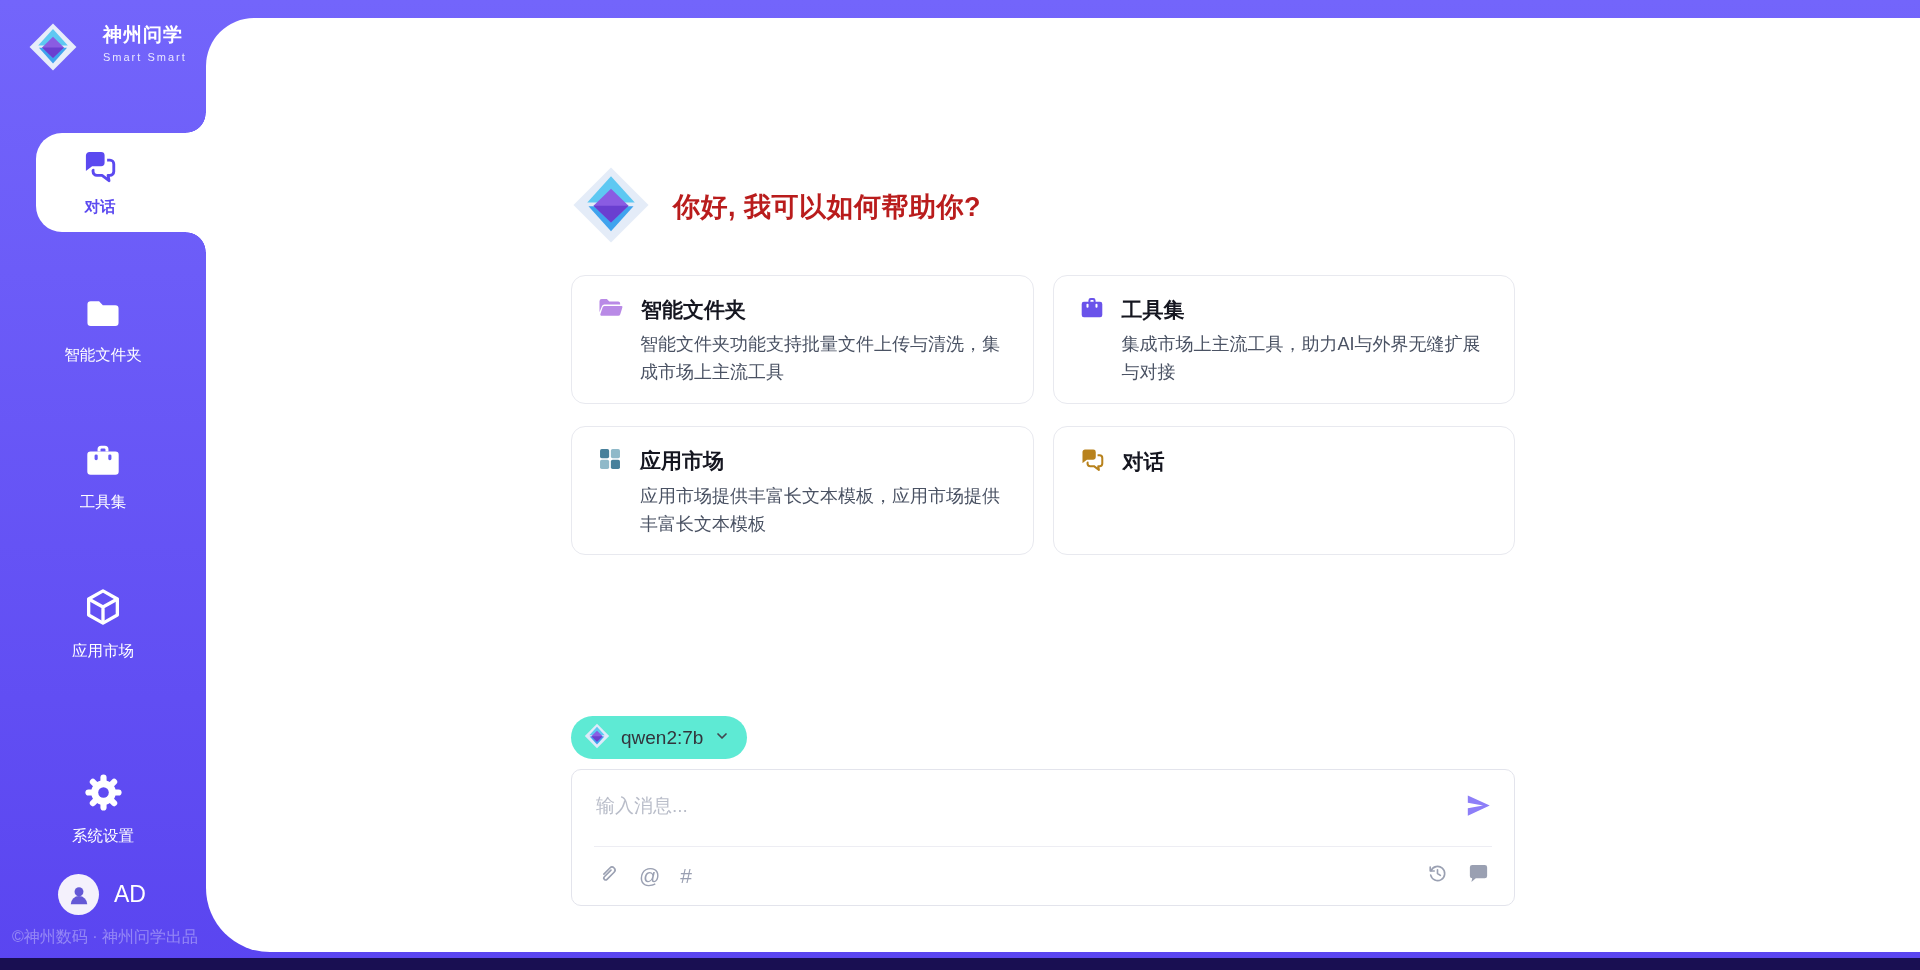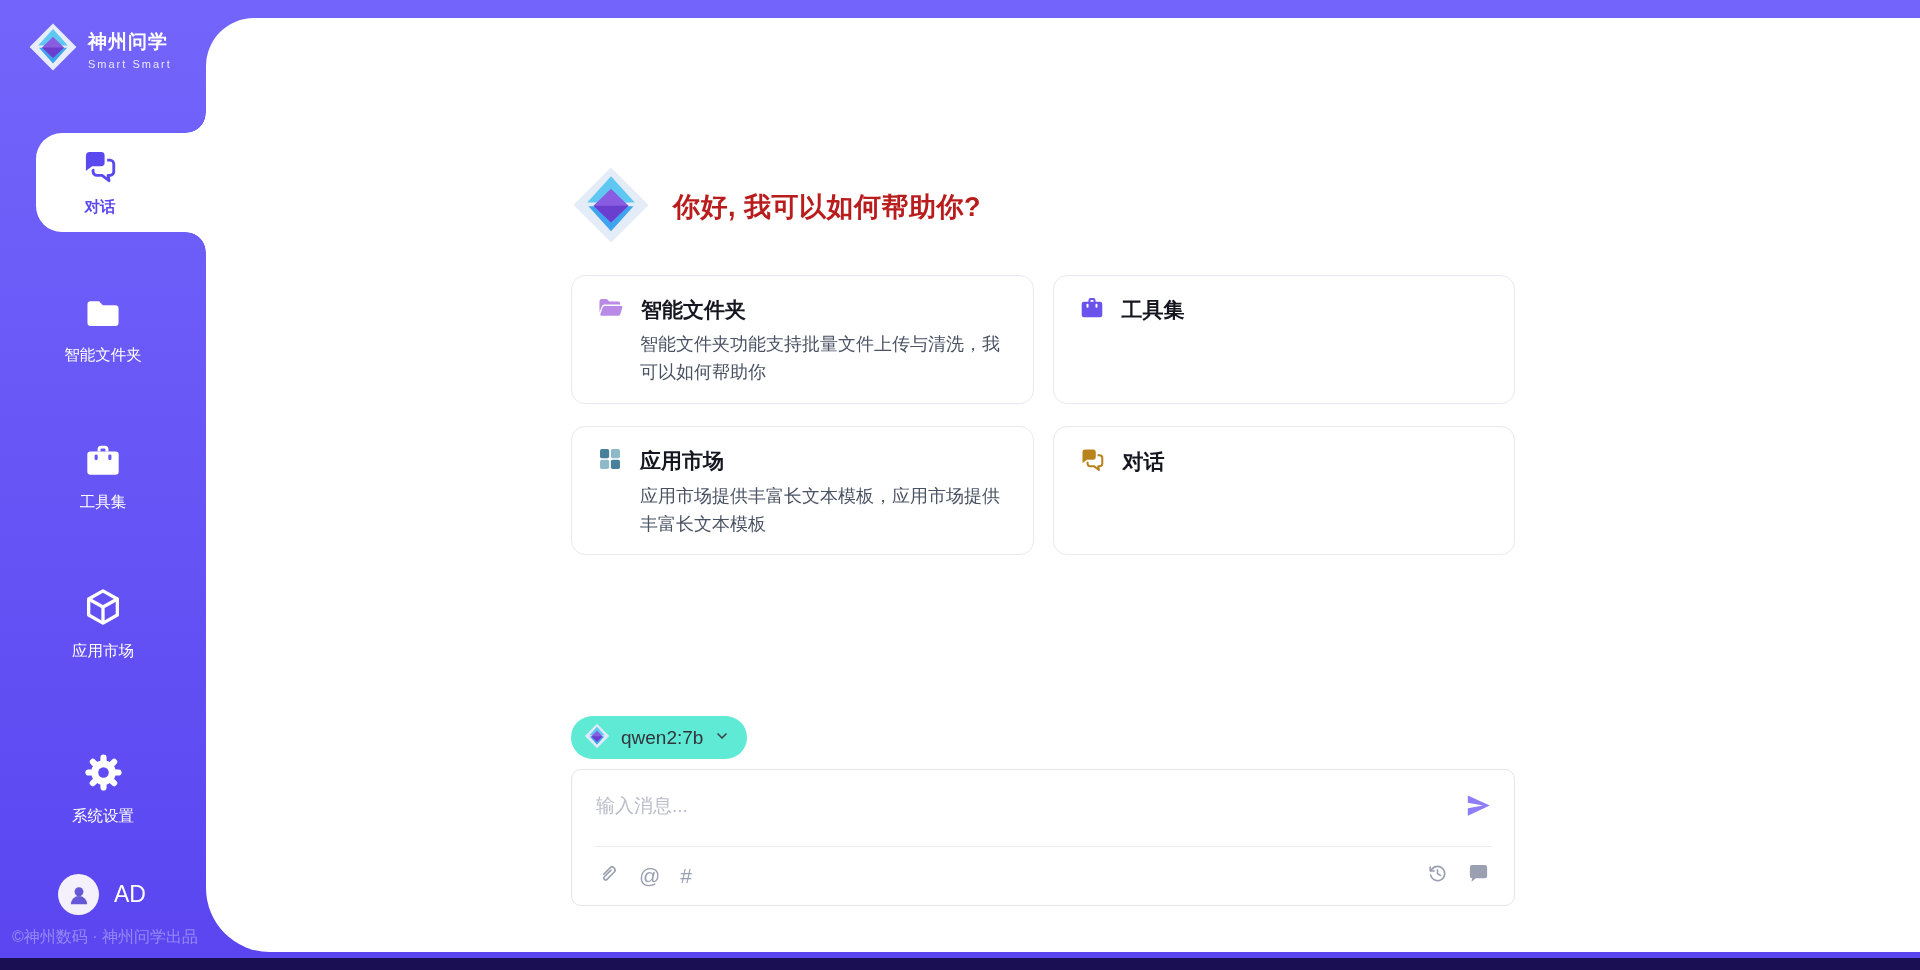--- a/index.html
+++ b/index.html
@@ -10,21 +10,21 @@
     font-family:"Liberation Sans","DejaVu Sans",sans-serif;
   }
   .bottom-strip{ position:absolute; left:0; right:0; bottom:0; height:12px; background:#190f52; z-index:5;}
   
   .panel{
     position:absolute; left:206px; top:18px; right:0; bottom:18px;
     background:#fff; border-radius:48px 0 0 64px; z-index:2;
   }
   
   .sidebar{ position:absolute; left:0; top:0; width:206px; height:100%; z-index:3; }
-  .logo-row{ position:absolute; left:28px; top:22px; display:flex; align-items:center; gap:10px; }
+  .logo-row{ position:absolute; left:28px; top:22px; display:flex; align-items:flex-start; gap:25px; }
   .logo-row .brand-name{ color:#fff; font-size:19px; font-weight:700; letter-spacing:1px; }
   .logo-row .brand-sub{ color:#e9e7ff; font-size:11px; letter-spacing:2px; margin-top:3px; }
   .nav-tab-active{
     position:absolute; left:36px; top:133px; width:170px; height:99px;
     background:#fff; border-radius:26px 0 0 26px;
     display:flex; flex-direction:column; align-items:center; justify-content:center; gap:8px;
     color:#5b49f0;
   }
   .nav-tab-active .flare-top, .nav-tab-active .flare-bottom{
     content:''; position:absolute; right:0; width:20px; height:20px;
@@ -35,21 +35,21 @@
   .nav-tab-active .nav-ic{ margin-right:42px; }
   .nav-item{
     position:absolute; left:0; width:206px;
     display:flex; flex-direction:column; align-items:center; gap:9px;
     color:#fff; cursor:pointer;
   }
   .nav-item .nav-label{ font-size:15.5px; }
   .nav-item-folder{ top:296px; }
   .nav-item-tools{ top:441px; }
   .nav-item-market{ top:586px; }
-  .nav-item-settings{ top:752px; }
+  .nav-item-settings{ top:772px; }
   .user-row{ position:absolute; left:58px; top:874px; display:flex; align-items:center; gap:15px; }
   .avatar-circle{ width:41px; height:41px; border-radius:50%; background:#f4f1fc; display:flex; align-items:center; justify-content:center; }
   .user-initials{ color:#fff; font-size:23px; }
   .sidebar-footer{ position:absolute; left:12px; top:927px; color:rgba(255,255,255,.35); font-size:16px; z-index:4; }
   
   .content{ position:absolute; left:365px; top:0; width:944px; height:100%; }
   .greeting{ position:absolute; top:147px; left:0; display:flex; align-items:center; gap:22px; }
   .greeting .hello{ font-size:27px; font-weight:700; color:#b91c1c; letter-spacing:.5px; }
   .cards{
     position:absolute; top:257px; left:0; width:944px;
@@ -206,35 +206,36 @@
         <div class="card">
           <div class="card-head">
             <span class="ic">
               <svg width="27" height="25" viewBox="0 0 24 22" fill="#b98ae6">
                 <path d="M2.2 5.4 a2 2 0 0 1 2 -2 h4.6 l2.1 2.2 h7.9 a1.8 1.8 0 0 1 1.8 1.8 v.9 H6.6 a2.5 2.5 0 0 0 -2.35 1.7 L2.2 15.3 z"></path>
                 <path d="M6.9 9.6 h14.7 a1 1 0 0 1 .95 1.3 l-1.85 6.1 a2 2 0 0 1 -1.9 1.4 H4.4 a1.4 1.4 0 0 1 -1.33 -1.83 l1.98 -5.9 a2 2 0 0 1 1.85 -1.07 z"></path>
               </svg>
             </span>
             <span class="card-title">智能文件夹</span>
           </div>
-          <div class="card-desc">智能文件夹功能支持批量文件上传与清洗，我可以如何帮助你</div>
+          <div class="card-desc">智能文件夹功能支持批量文件上传与清洗，集成市场上主流工具</div>
         </div>
 
         <div class="card">
           <div class="card-head">
             <span class="ic">
               <svg width="26" height="25" viewBox="0 0 24 23" fill="#6a53ea">
                 <path d="M8.7 6.4 V5 a2.2 2.2 0 0 1 2.2 -2.2 h2.2 A2.2 2.2 0 0 1 15.3 5 v1.4 h-1.8 V5.2 a.7 .7 0 0 0 -.7 -.7 h-1.6 a.7 .7 0 0 0 -.7 .7 v1.2 z"></path>
                 <path d="M2.5 8.3 a2 2 0 0 1 2 -2 h15 a2 2 0 0 1 2 2 v10.2 a2 2 0 0 1 -2 2 h-15 a2 2 0 0 1 -2 -2 z"></path>
                 <rect x="6.9" y="8.1" width="1.9" height="3.6" rx=".9" fill="#fff"></rect>
                 <rect x="15.2" y="8.1" width="1.9" height="3.6" rx=".9" fill="#fff"></rect>
               </svg>
             </span>
             <span class="card-title">工具集</span>
           </div>
+          <div class="card-desc">集成市场上主流工具，助力AI与外界无缝扩展与对接</div>
         </div>
 
         <div class="card">
           <div class="card-head">
             <span class="ic">
               <svg width="26" height="26" viewBox="0 0 24 24">
                 <rect x="2.8" y="2.8" width="8.4" height="8.4" rx="1.6" fill="#47809b"></rect>
                 <rect x="12.8" y="2.8" width="8.4" height="8.4" rx="1.6" fill="#8fb9c9"></rect>
                 <rect x="2.8" y="12.8" width="8.4" height="8.4" rx="1.6" fill="#8fb9c9"></rect>
                 <rect x="12.8" y="12.8" width="8.4" height="8.4" rx="1.6" fill="#47809b"></rect>

